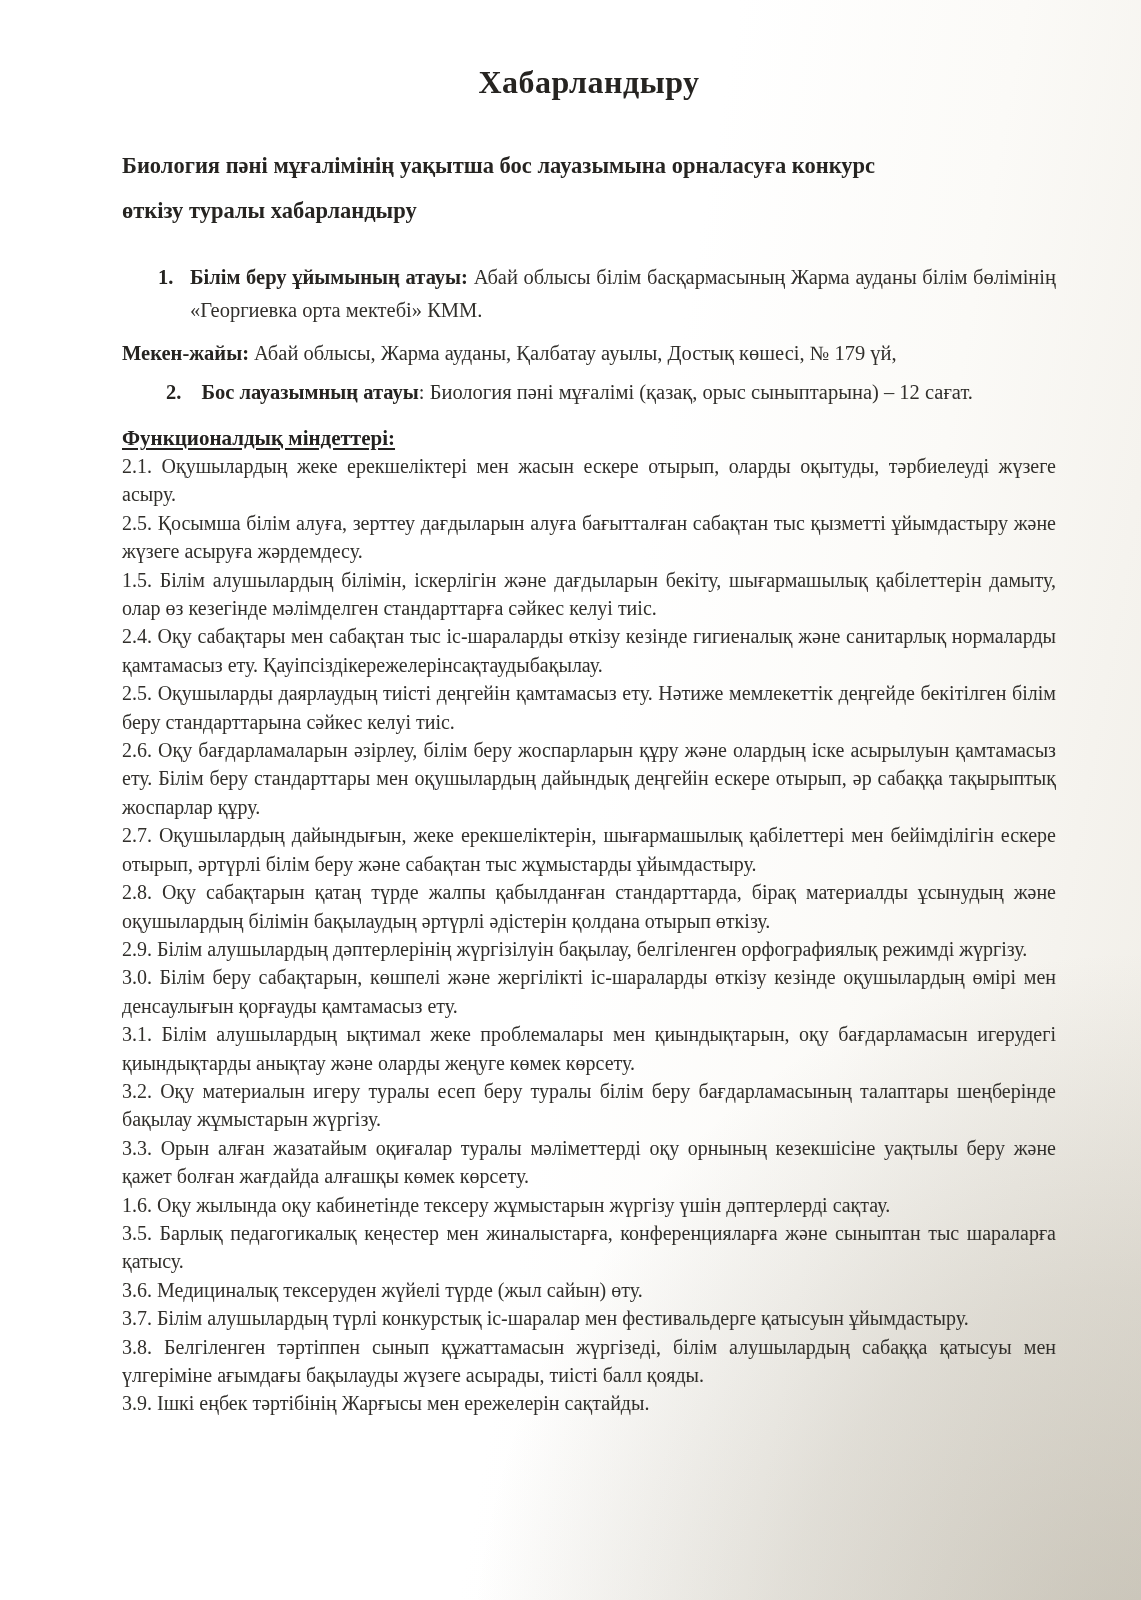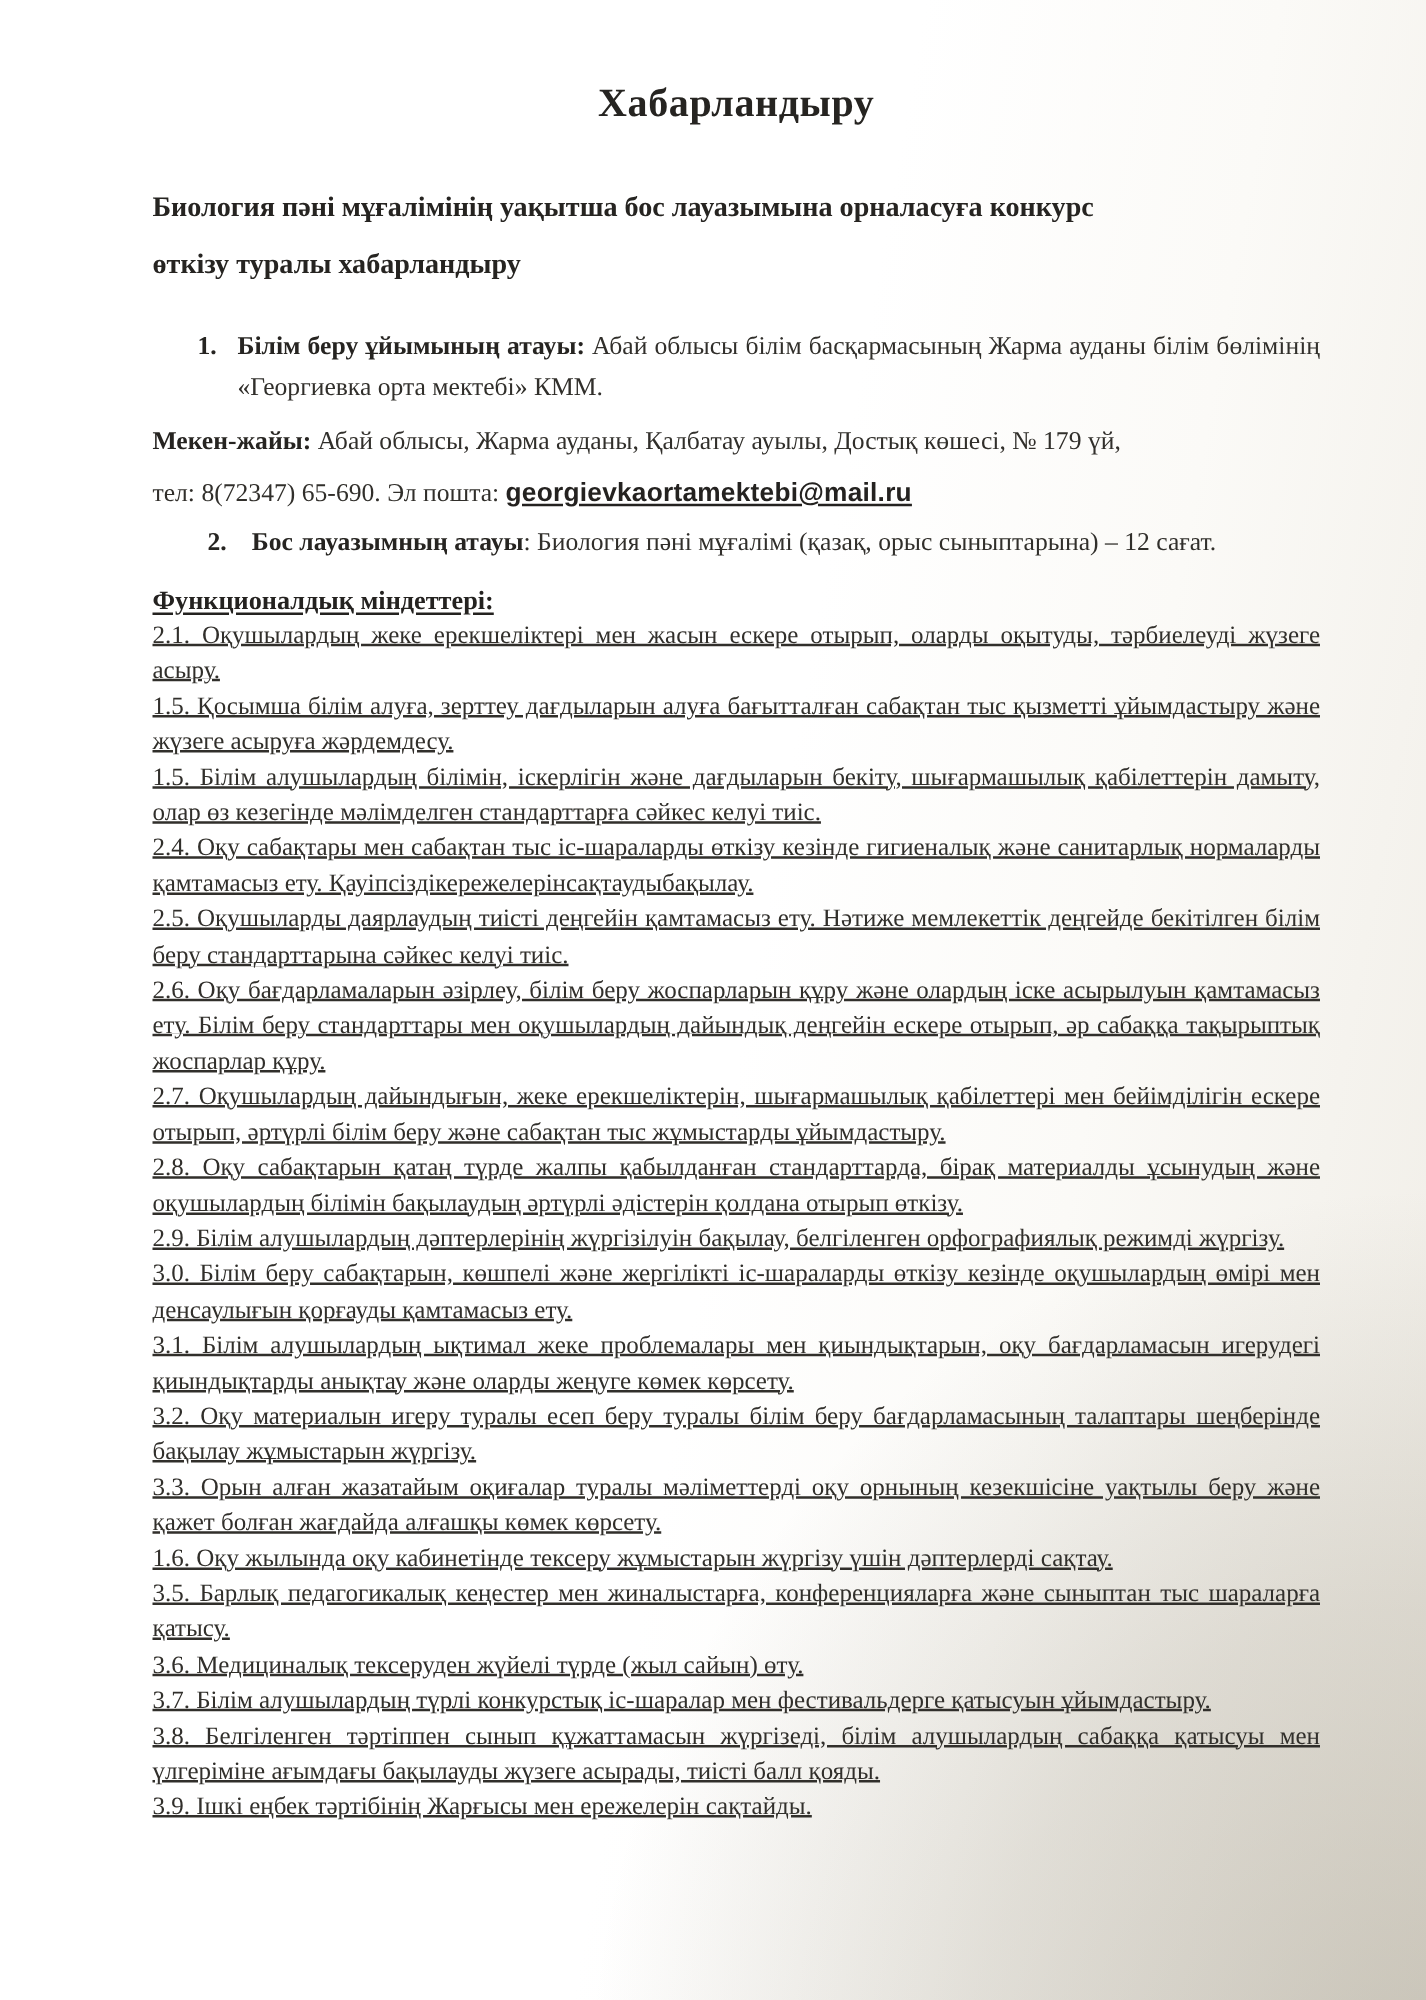--- a/index.html
+++ b/index.html
@@ -59,21 +59,21 @@
   .duties-heading {
     margin:0; margin-top:1px;
     font-size:21px; font-weight:700; color:#242220;
     text-decoration:underline;
     text-underline-offset:3px;
     line-height:28px;
   }
   .duty {
     margin:0;
     text-align:justify;
-    font-size:20px; line-height:28.4px;text-decoration:underline;
+    font-size:20px; line-height:28.4px;
   }
 </style>
 </head>
 <body>
 
 <div class="page">
   <div class="content">
 
     <div class="doc-title">Хабарландыру</div>
 
@@ -83,33 +83,30 @@
     </div>
 
     <div class="sec1">
       <span class="num">1.</span><span class="b">Білім беру ұйымының атауы:</span><span> Абай облысы білім басқармасының Жарма ауданы білім бөлімінің «Георгиевка орта мектебі» КММ.</span>
     </div>
 
     <p class="addr">
       <span class="b">Мекен-жайы:</span><span> Абай облысы, Жарма ауданы, Қалбатау ауылы, Достық көшесі, № 179 үй,</span>
     </p>
 
-    <p class="tel">
-      <span>тел: 8(72347) 65-690. Эл пошта: </span><span class="email">georgievkaortamektebi@mail.ru</span>
-    </p>
 
     <p class="item2">
       <span class="b">2.</span><span class="numgap"></span><span class="b">Бос лауазымның атауы</span><span>: Биология пәні мұғалімі (қазақ, орыс сыныптарына) – 12 сағат.</span>
     </p>
 
     <p class="duties-heading">Функционалдық міндеттері:</p>
 
     <div>
       <p class="duty">2.1. Оқушылардың жеке ерекшеліктері мен жасын ескере отырып, оларды оқытуды, тәрбиелеуді жүзеге асыру.</p>
-      <p class="duty">1.5. Қосымша білім алуға, зерттеу дағдыларын алуға бағытталған сабақтан тыс қызметті ұйымдастыру және жүзеге асыруға жәрдемдесу.</p>
+      <p class="duty">2.5. Қосымша білім алуға, зерттеу дағдыларын алуға бағытталған сабақтан тыс қызметті ұйымдастыру және жүзеге асыруға жәрдемдесу.</p>
       <p class="duty">1.5. Білім алушылардың білімін, іскерлігін және дағдыларын бекіту, шығармашылық қабілеттерін дамыту, олар өз кезегінде мәлімделген стандарттарға сәйкес келуі тиіс.</p>
       <p class="duty">2.4. Оқу сабақтары мен сабақтан тыс іс-шараларды өткізу кезінде гигиеналық және санитарлық нормаларды қамтамасыз ету. Қауіпсіздікережелерінсақтаудыбақылау.</p>
       <p class="duty">2.5. Оқушыларды даярлаудың тиісті деңгейін қамтамасыз ету. Нәтиже мемлекеттік деңгейде бекітілген білім беру стандарттарына сәйкес келуі тиіс.</p>
       <p class="duty">2.6. Оқу бағдарламаларын әзірлеу, білім беру жоспарларын құру және олардың іске асырылуын қамтамасыз ету. Білім беру стандарттары мен оқушылардың дайындық деңгейін ескере отырып, әр сабаққа тақырыптық жоспарлар құру.</p>
       <p class="duty">2.7. Оқушылардың дайындығын, жеке ерекшеліктерін, шығармашылық қабілеттері мен бейімділігін ескере отырып, әртүрлі білім беру және сабақтан тыс жұмыстарды ұйымдастыру.</p>
       <p class="duty">2.8. Оқу сабақтарын қатаң түрде жалпы қабылданған стандарттарда, бірақ материалды ұсынудың және оқушылардың білімін бақылаудың әртүрлі әдістерін қолдана отырып өткізу.</p>
       <p class="duty">2.9. Білім алушылардың дәптерлерінің жүргізілуін бақылау, белгіленген орфографиялық режимді жүргізу.</p>
       <p class="duty">3.0. Білім беру сабақтарын, көшпелі және жергілікті іс-шараларды өткізу кезінде оқушылардың өмірі мен денсаулығын қорғауды қамтамасыз ету.</p>
       <p class="duty">3.1. Білім алушылардың ықтимал жеке проблемалары мен қиындықтарын, оқу бағдарламасын игерудегі қиындықтарды анықтау және оларды жеңуге көмек көрсету.</p>
       <p class="duty">3.2. Оқу материалын игеру туралы есеп беру туралы білім беру бағдарламасының талаптары шеңберінде бақылау жұмыстарын жүргізу.</p>

